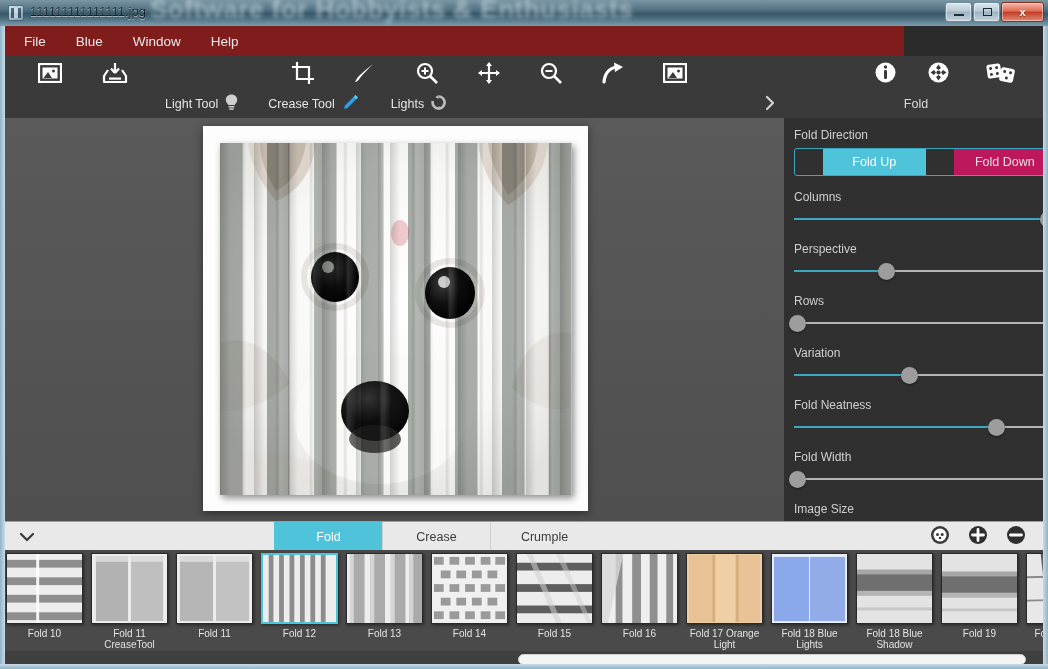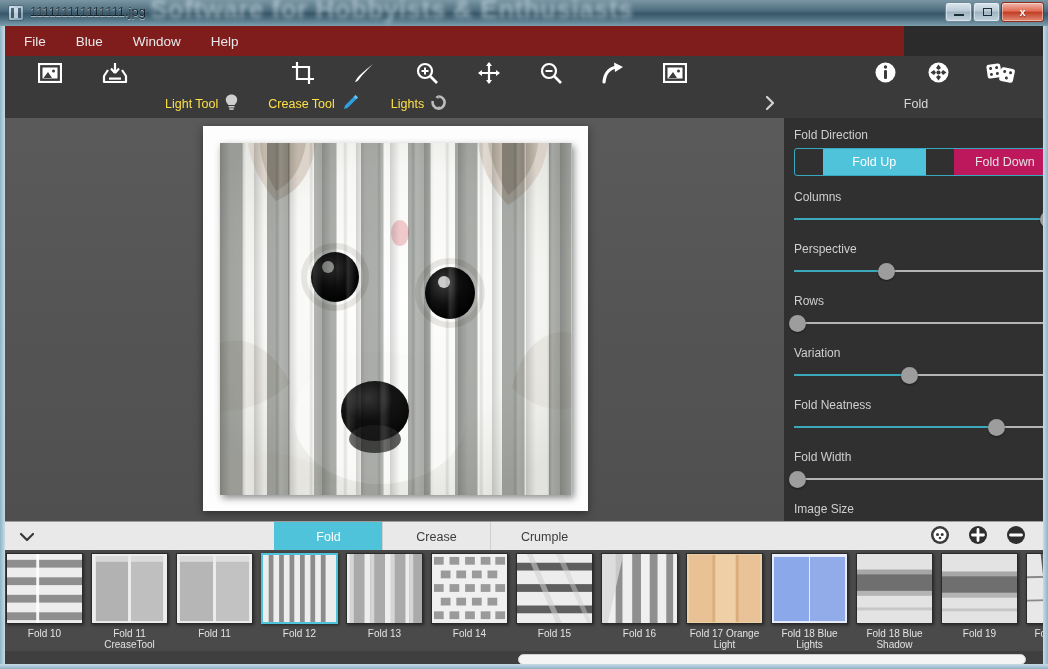--- a/index.html
+++ b/index.html
@@ -85,21 +85,21 @@
     display:flex;align-items:center;justify-content:center;cursor:default;
   }
   .tool svg{display:block;}
 
   
   .subbar{
     position:absolute;left:0;top:89px;width:784px;height:29px;
     background:#3a3a3a;border-bottom:1px solid #2d2d2d;
     display:flex;align-items:center;
   }
-  .sub-grp{display:flex;align-items:center;gap:7px;color:#fde047;font-size:12.5px;}
+  .sub-grp{display:flex;align-items:center;gap:7px;color:#e5e5e5;font-size:12.5px;}
   .subbar .sp1{margin-left:165px;}
   .subbar .sp2{margin-left:30px;}
   .subbar .sp3{margin-left:32px;}
   .chev-right{
     position:absolute;left:764px;top:95px;width:16px;height:18px;color:#cfcfcf;
   }
   .panel-head{
     position:absolute;left:784px;top:89px;width:264px;height:29px;
     background:#3a3a3a;border-bottom:1px solid #2d2d2d;
     display:flex;align-items:center;justify-content:center;

